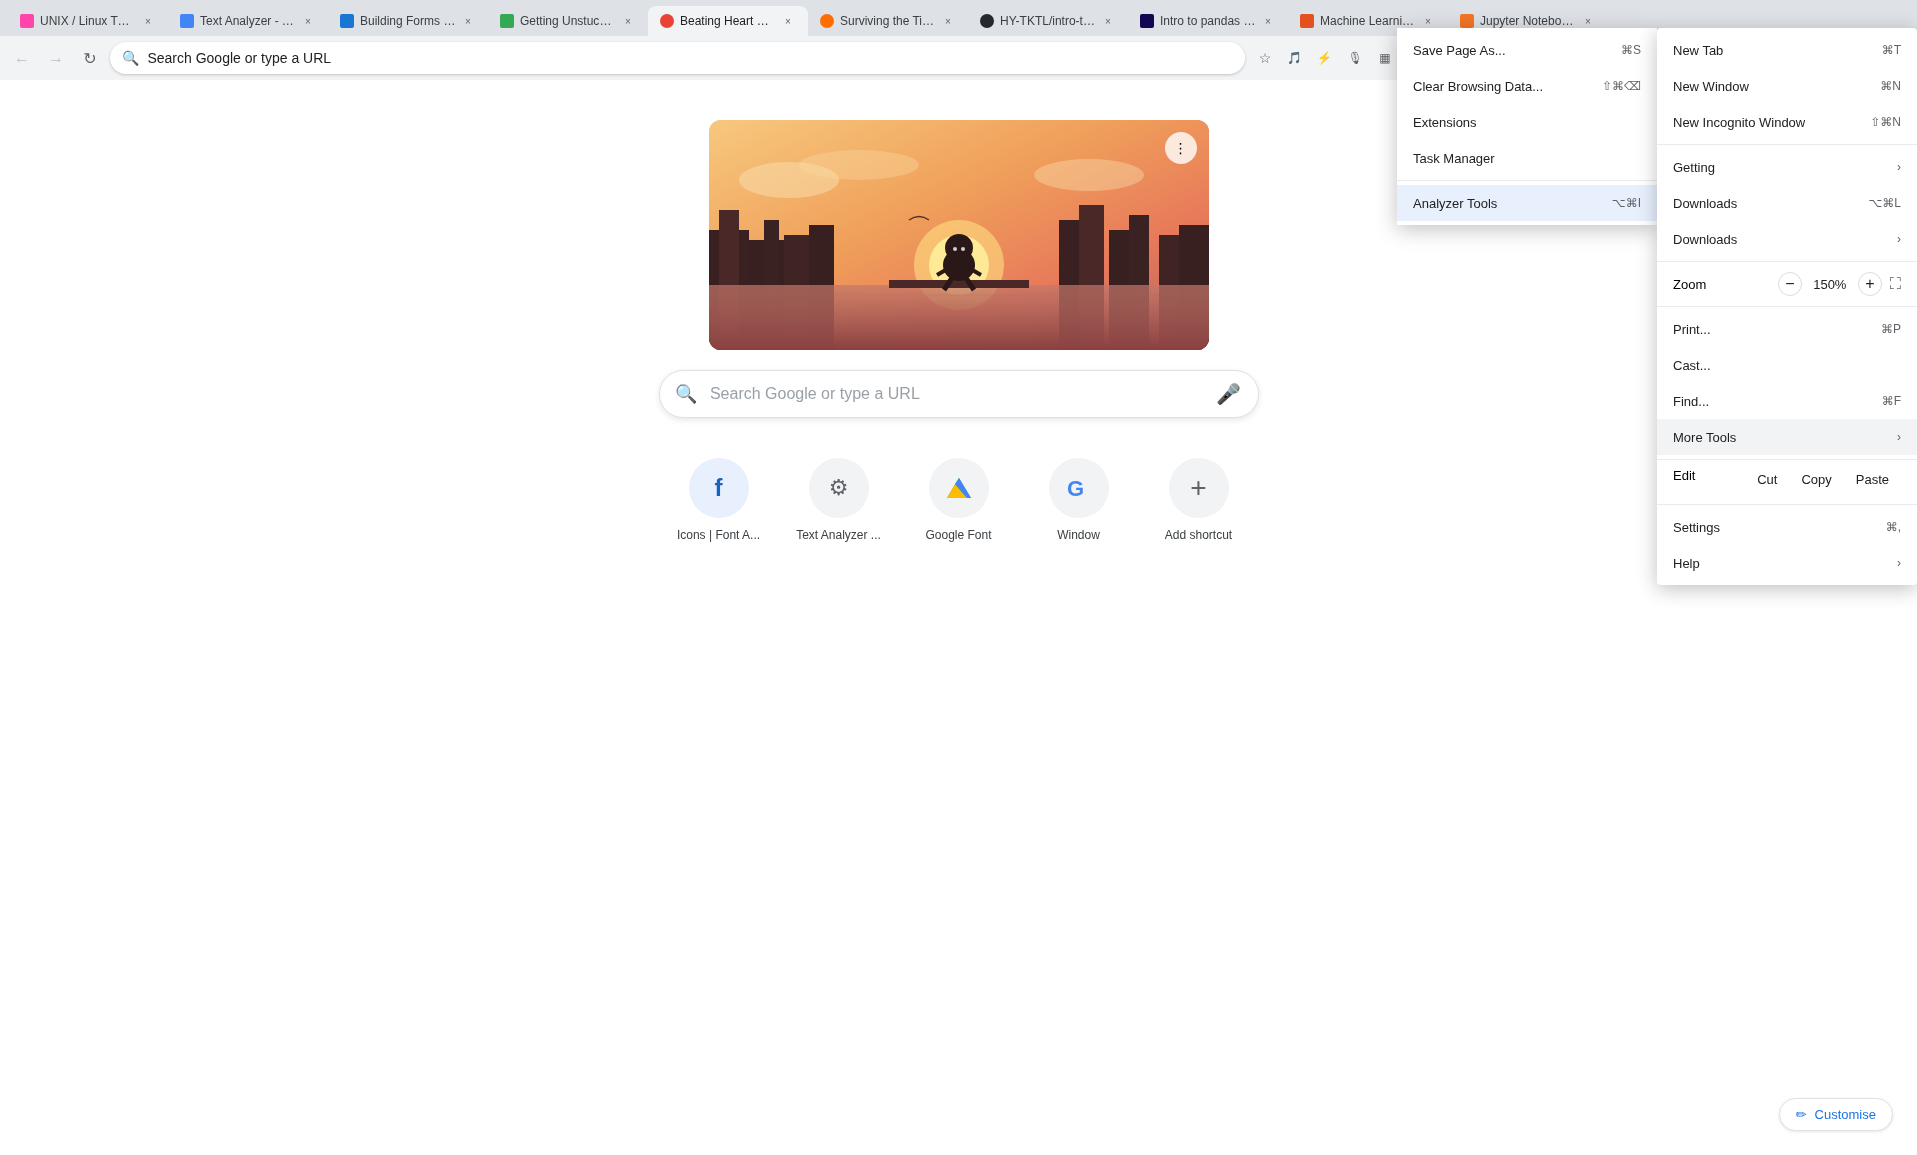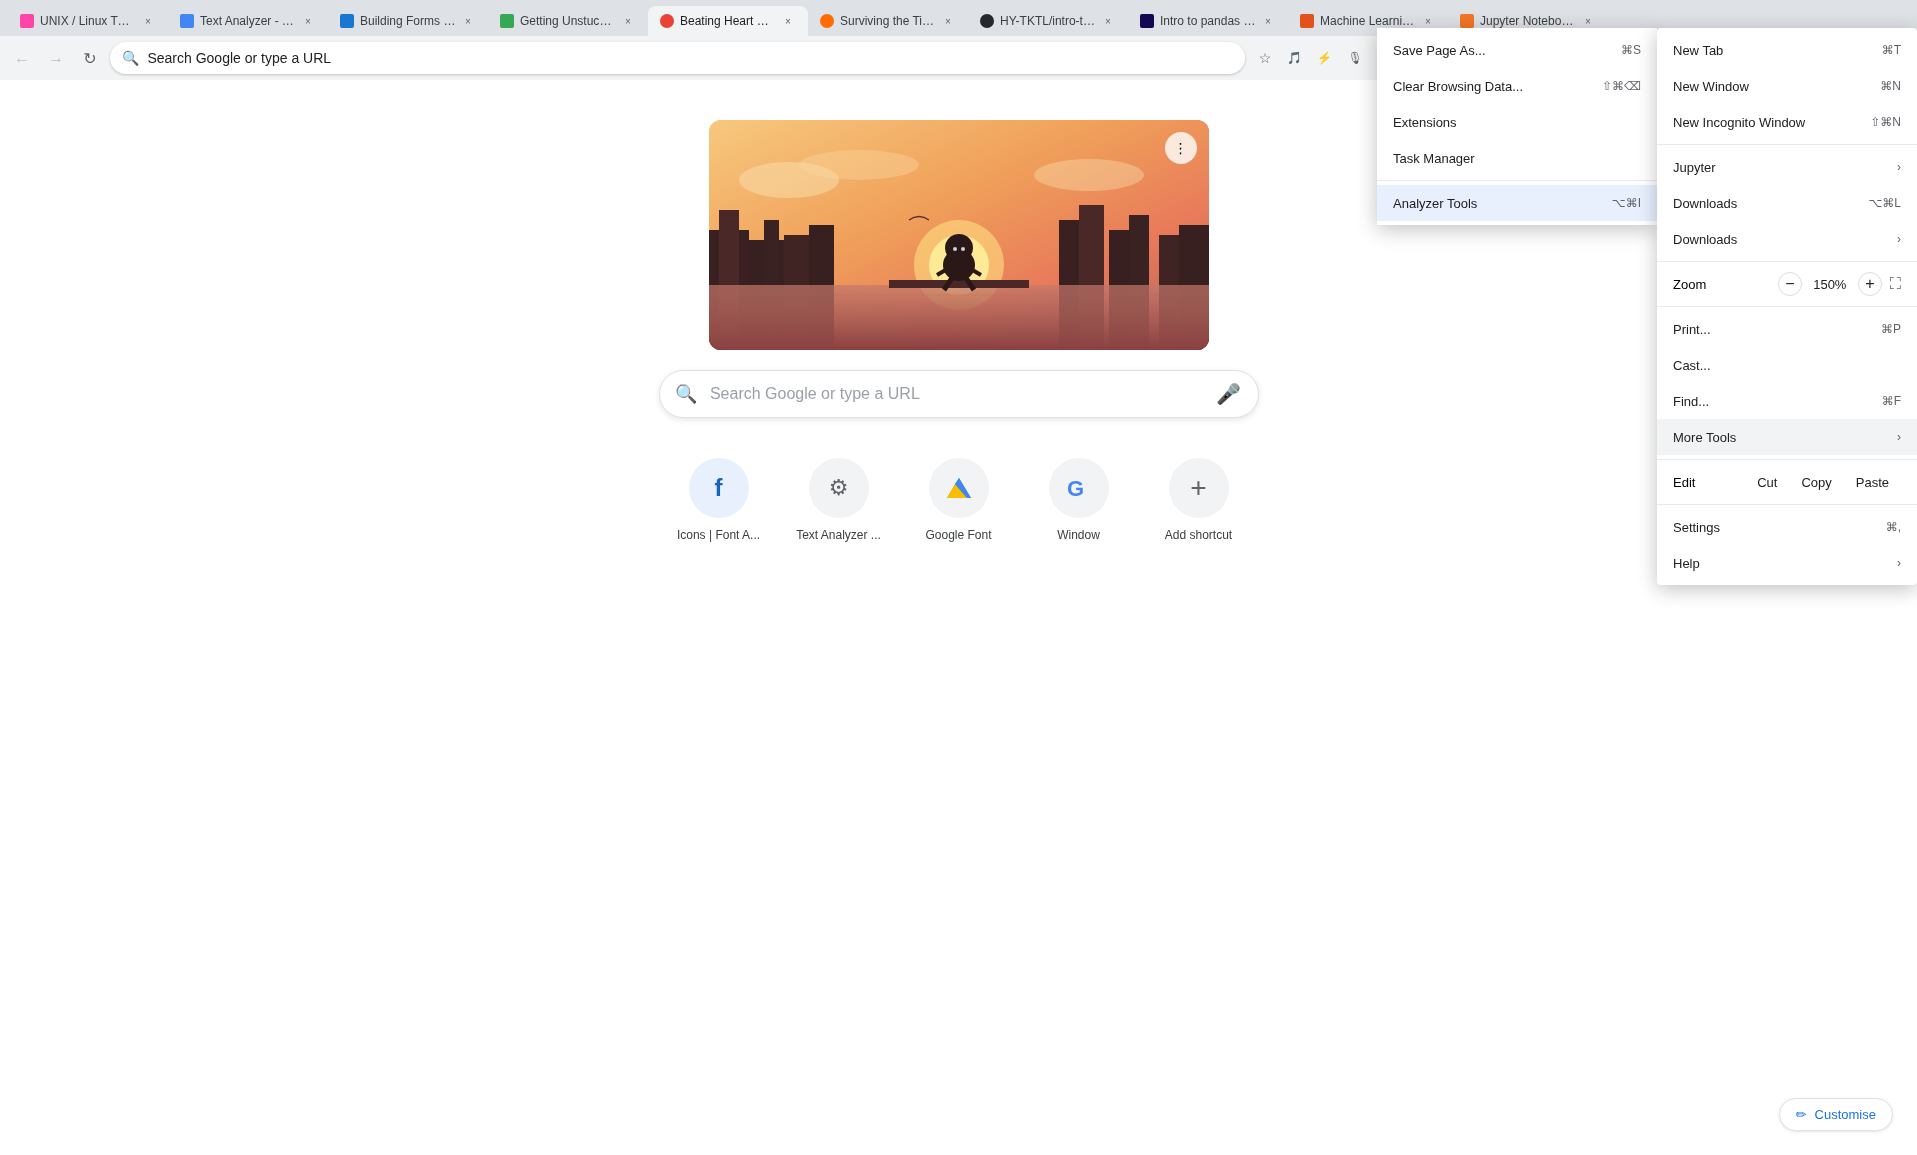--- a/index.html
+++ b/index.html
@@ -64,27 +64,27 @@
 
     
     .zoom-row { display: flex; align-items: center; padding: 4px 16px; min-height: 36px; }
     .zoom-label { flex: 1; }
     .zoom-controls { display: flex; align-items: center; gap: 8px; }
     .zoom-btn { width: 24px; height: 24px; border-radius: 50%; border: 1px solid #dadce0; display: flex; align-items: center; justify-content: center; cursor: pointer; font-size: 16px; color: #202124; background: #fff; }
     .zoom-value { font-size: 13px; color: #202124; min-width: 40px; text-align: center; }
     .zoom-expand { color: #5f6368; font-size: 16px; cursor: pointer; }
 
     
-    .edit-row { display: flex; align-items: center; padding: 4px 16px; min-height: 36px; gap: 0; }
+    .edit-row { display: flex; padding: 4px 16px; min-height: 36px; gap: 0; }
     .edit-label { flex: 1; }
     .edit-btns { display: flex; gap: 0; }
     .edit-btn { padding: 4px 12px; cursor: pointer; color: #202124; font-size: 13px; border-radius: 2px; }
 
     
-    .sub-context-menu { position: absolute; top: 28px; right: 260px; background: #fff; border-radius: 0; box-shadow: 0 4px 20px rgba(0,0,0,0.25); width: 280px; z-index: 999; padding: 4px 0; font-size: 13px; }
+    .sub-context-menu { position: absolute; top: 28px; right: 260px; background: #fff; border-radius: 0; box-shadow: 0 4px 20px rgba(0,0,0,0.25); width: 260px; z-index: 999; padding: 4px 0; font-size: 13px; }
 
     
     .fav-linux { width: 14px; height: 14px; background: #f4a; border-radius: 2px; }
     .fav-text { width: 14px; height: 14px; background: #4285f4; border-radius: 2px; font-size: 8px; color: #fff; display: flex; align-items: center; justify-content: center; }
     .fav-code { width: 14px; height: 14px; background: #1976d2; border-radius: 2px; font-size: 8px; color: #fff; display: flex; align-items: center; justify-content: center; }
     .fav-green { width: 14px; height: 14px; background: #34a853; border-radius: 2px; }
     .fav-heart { width: 14px; height: 14px; background: #ea4335; border-radius: 50%; }
     .fav-orange { width: 14px; height: 14px; background: #ff6d00; border-radius: 50%; }
     .fav-gh { width: 14px; height: 14px; background: #24292e; border-radius: 50%; }
     .fav-pandas { width: 14px; height: 14px; background: #130754; border-radius: 2px; }
@@ -345,21 +345,21 @@
       <div class="menu-item">
         <span class="menu-item-label">New Window</span>
         <span class="menu-item-shortcut">⌘N</span>
       </div>
       <div class="menu-item">
         <span class="menu-item-label">New Incognito Window</span>
         <span class="menu-item-shortcut">⇧⌘N</span>
       </div>
       <div class="menu-divider"></div>
       <div class="menu-item">
-        <span class="menu-item-label">Jupyter</span>
+        <span class="menu-item-label">Getting</span>
         <span class="menu-item-arrow">›</span>
       </div>
       <div class="menu-item">
         <span class="menu-item-label">Downloads</span>
         <span class="menu-item-shortcut">⌥⌘L</span>
       </div>
       <div class="menu-item">
         <span class="menu-item-label">Downloads</span>
         <span class="menu-item-arrow">›</span>
       </div>

